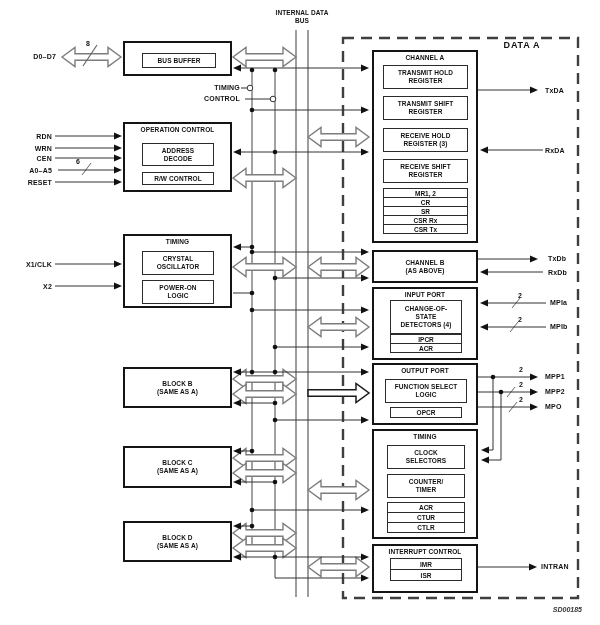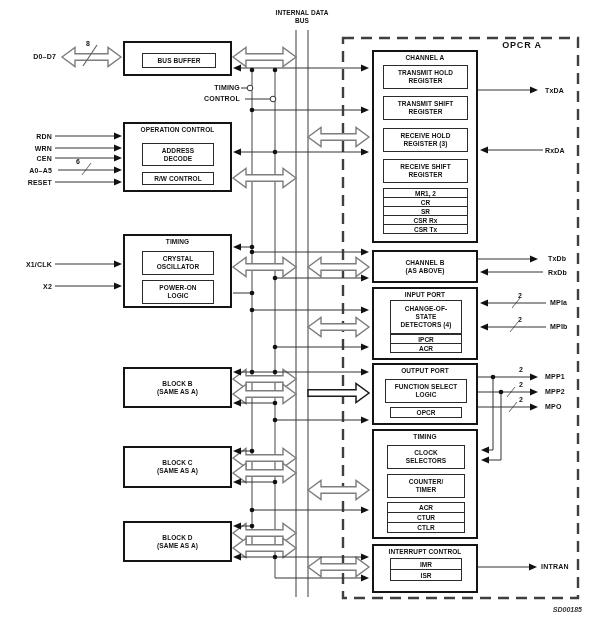--- a/index.html
+++ b/index.html
@@ -160,21 +160,21 @@
       <circle cx="501" cy="392" r="2.3" fill="#111"></circle>
       <circle cx="250" cy="88" r="2.8" fill="#fff" stroke="#333" stroke-width="1"></circle>
       <circle cx="273" cy="99" r="2.8" fill="#fff" stroke="#333" stroke-width="1"></circle>
     </svg>
 
   <div class="buslabel">
     <div class="ln">INTERNAL DATA</div>
     <div class="ln">BUS</div>
   </div>
 
-  <div class="blocka-title">OPCR A</div>
+  <div class="blocka-title">DATA A</div>
   <div class="figcode">SD00185</div>
 
   <div class="blk" style="left:123px;top:41px;width:109px;height:35px;">
     <div class="inner" style="left:17px;top:10px;width:74px;height:15px;">
       <div class="ln">BUS BUFFER</div>
     </div>
   </div>
 
   <div class="blk" style="left:123px;top:122px;width:109px;height:70px;">
     <div class="title">OPERATION CONTROL</div>

